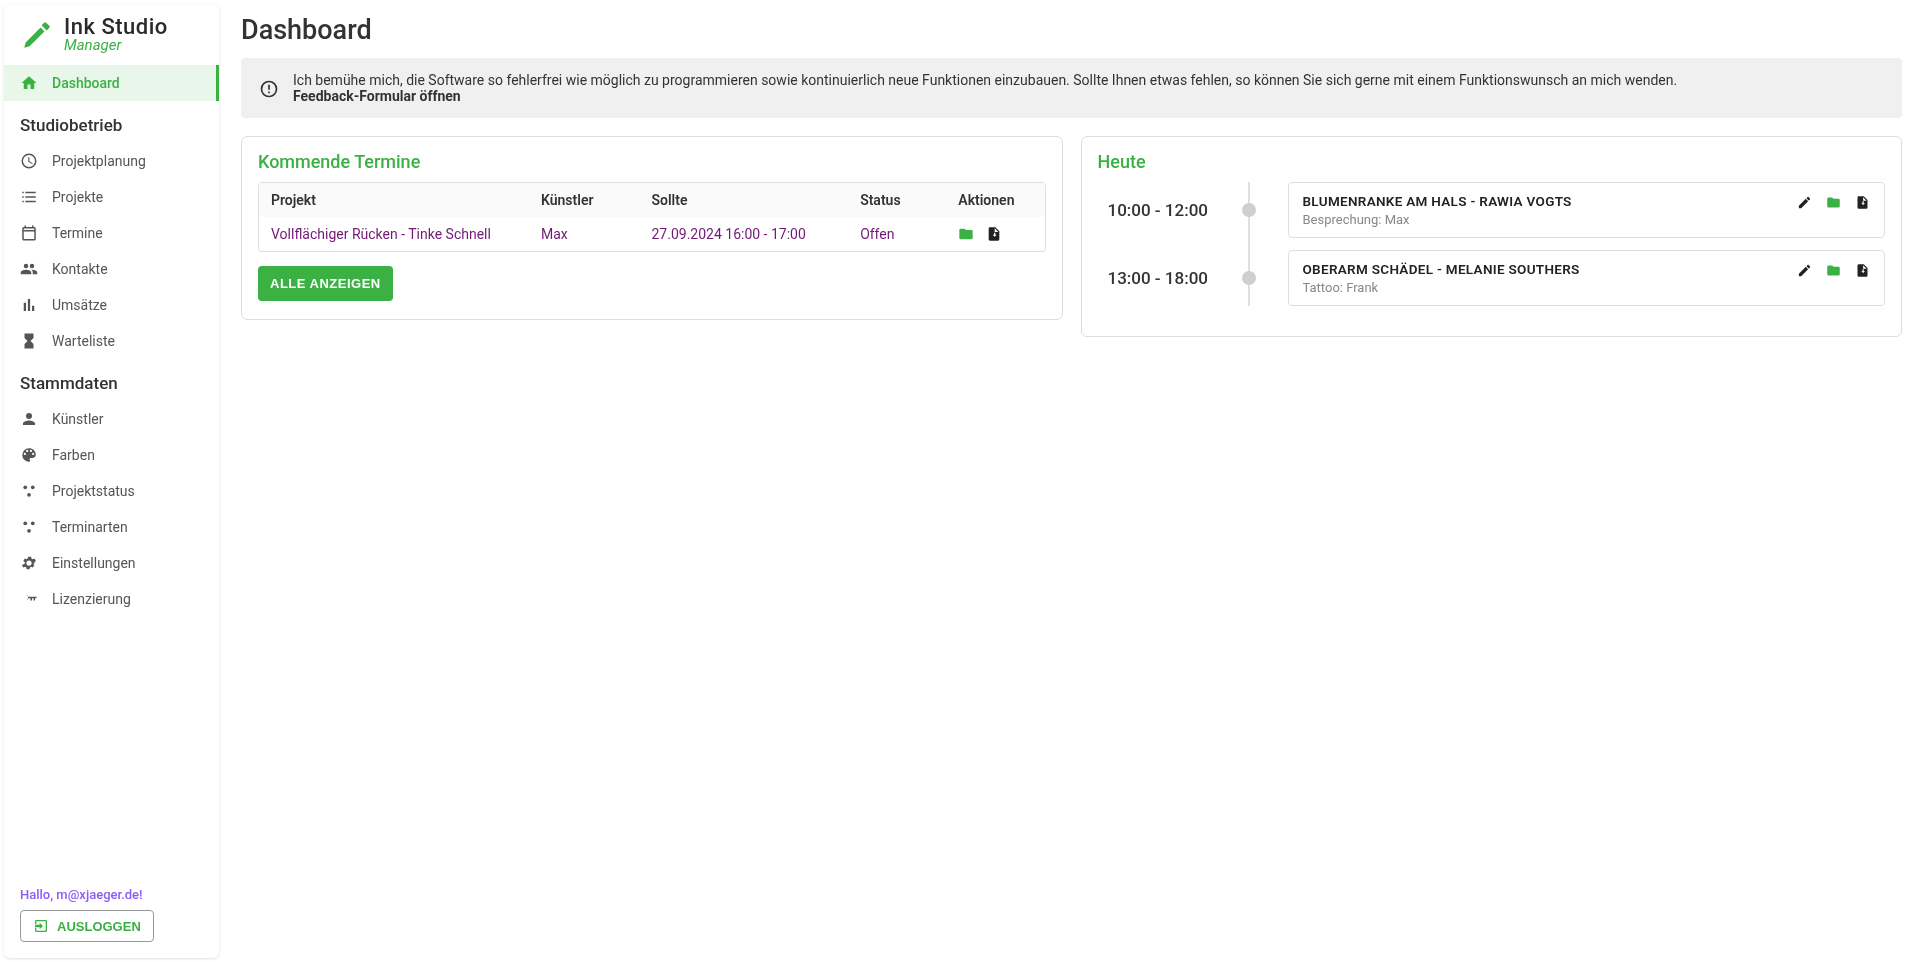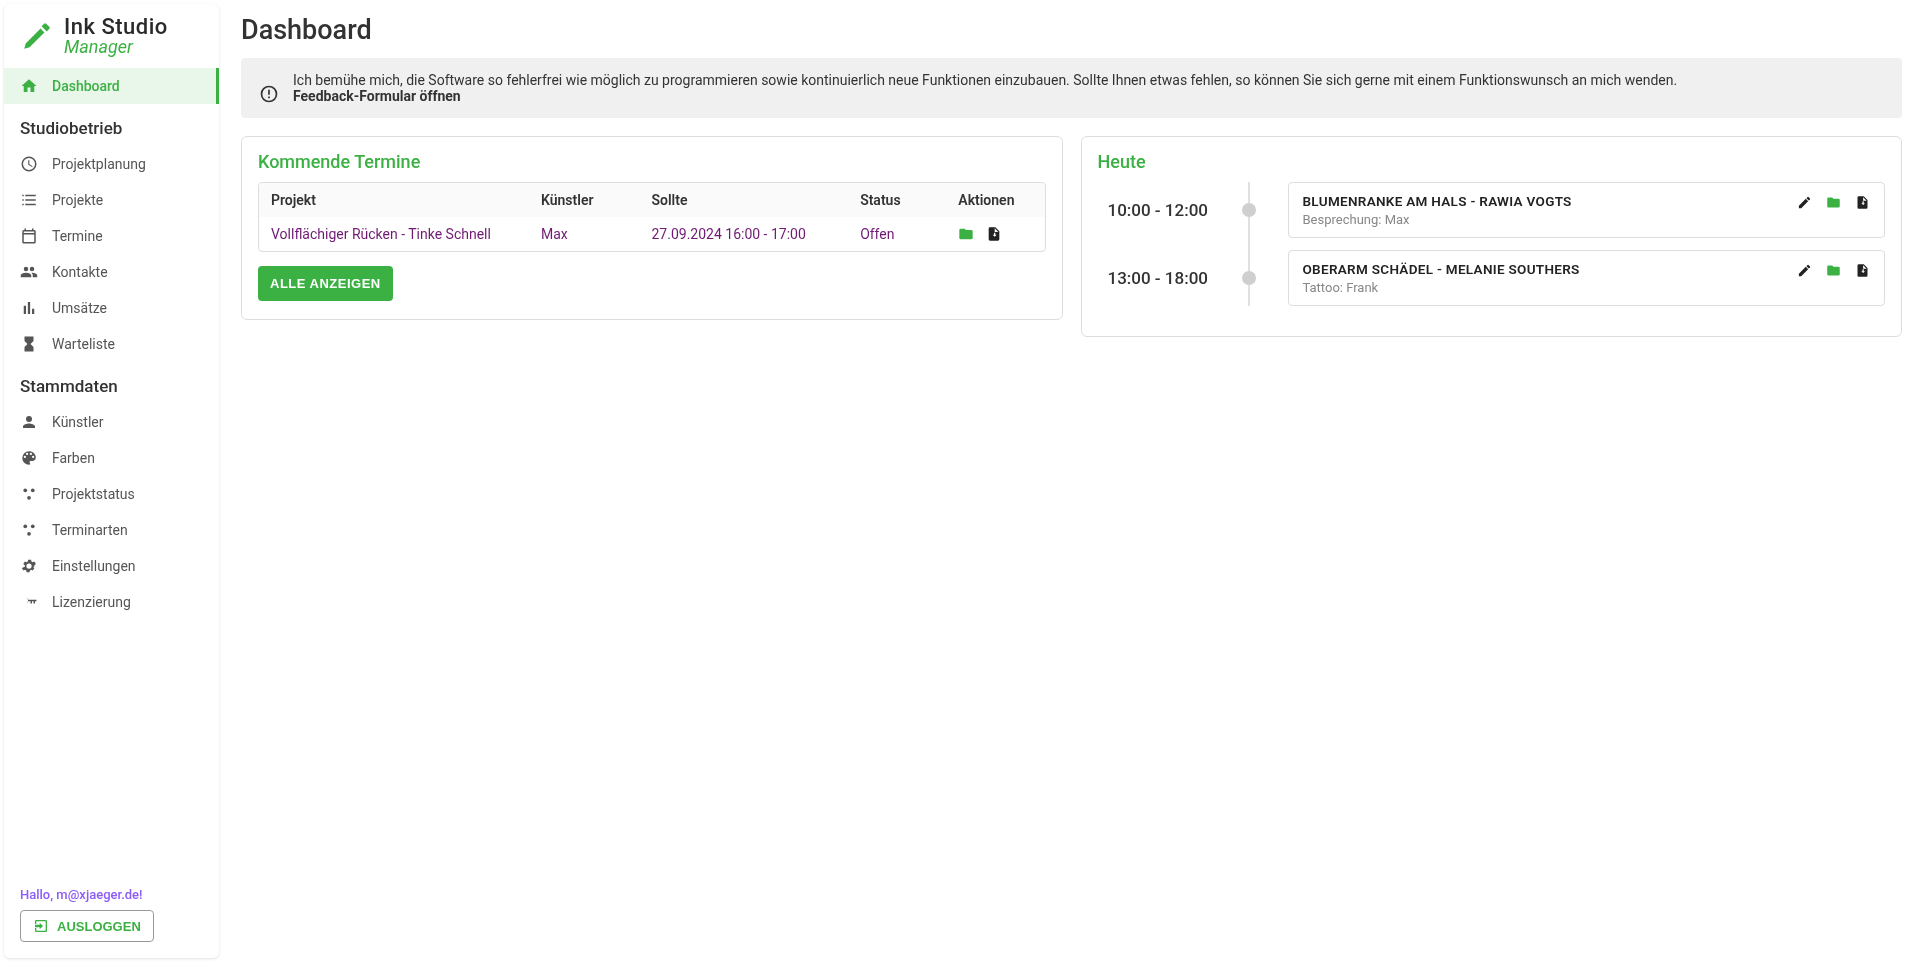--- a/index.html
+++ b/index.html
@@ -24,21 +24,21 @@
 }
 .logo {
   padding: 12px 16px 8px 16px;
   display: flex;
   align-items: center;
   gap: 10px;
 }
 .logo svg { width: 34px; height: 34px; }
 .logo-text { display: flex; flex-direction: column; line-height: 1; }
 .logo-line1 { font-size: 22px; font-weight: 500; color: #2a2a2a; letter-spacing: 0.5px; }
-.logo-line2 { font-size: 18px; font-weight: 400; color: #3bb143; font-style: italic; }
+.logo-line2 { font-size: 15px; font-weight: 400; color: #3bb143; font-style: italic; }
 
 .nav { flex: 1; padding-top: 4px; }
 .nav-item {
   display: flex;
   align-items: center;
   gap: 14px;
   padding: 9px 16px;
   color: #555;
   cursor: pointer;
   font-size: 14px;
@@ -72,21 +72,21 @@
   cursor: pointer;
 }
 .logout-btn svg { width: 16px; height: 16px; fill: #3bb143; }
 
 
 .main { flex: 1; padding: 14px 18px; }
 .page-title { font-size: 27px; font-weight: 500; color: #333; margin-bottom: 12px; }
 
 .info-banner {
   display: flex;
-  align-items: flex-end;
+  align-items: center;
   gap: 14px;
   background: #f0f0f0;
   border-radius: 4px;
   padding: 14px 18px;
   margin-bottom: 18px;
 }
 .info-banner svg { width: 20px; height: 20px; fill: #333; flex-shrink: 0; margin-top: 1px; }
 .info-text { font-size: 14px; color: #333; }
 .info-link { font-weight: 700; color: #333; cursor: pointer; }
 

